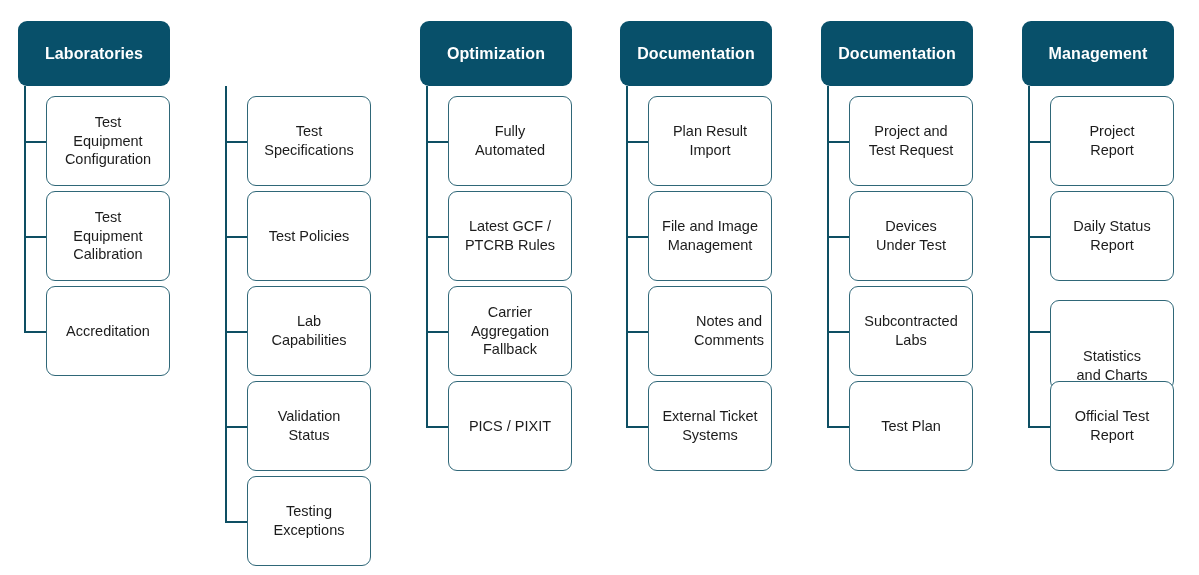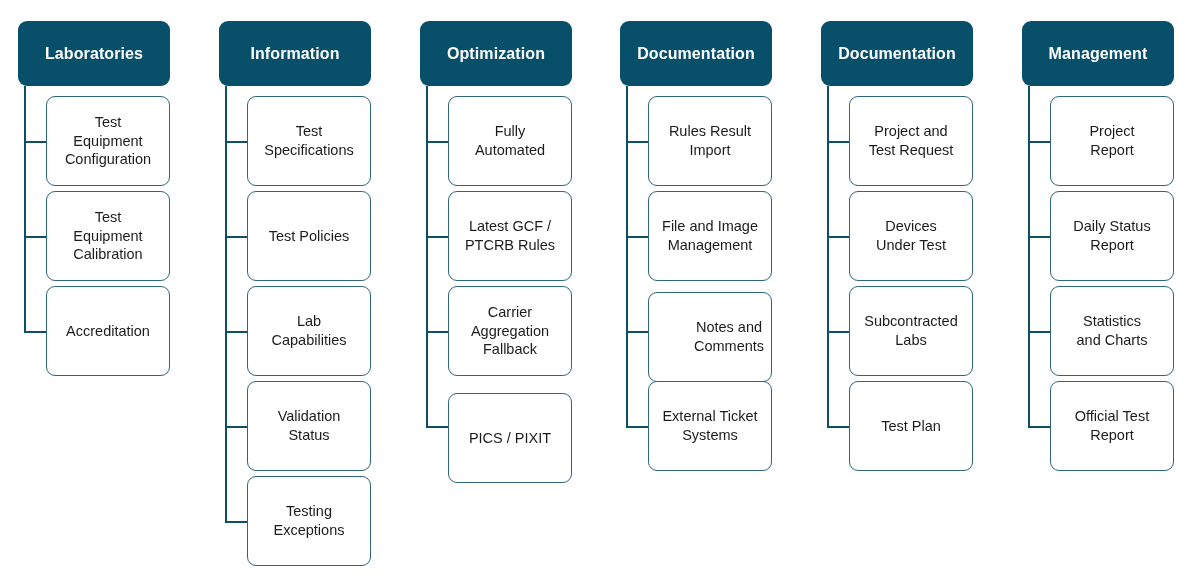--- a/index.html
+++ b/index.html
@@ -111,23 +111,20 @@
 Equipment
 Calibration</div>
       </div>
       <div class="stub" style="top: 331px;"></div>
       <div class="child-box" style="top: 286px;">
         <div class="child-label">Accreditation</div>
       </div>
     </div>
     <div class="column" style="left: 213px;">
       <div class="trunk" style="top: 86px; height: 435px;"></div>
-      <div class="header-box">
-        <div class="header-label">Information</div>
-      </div>
       <div class="stub" style="top: 141px;"></div>
       <div class="child-box" style="top: 96px;">
         <div class="child-label">Test
 Specifications</div>
       </div>
       <div class="stub" style="top: 236px;"></div>
       <div class="child-box" style="top: 191px;">
         <div class="child-label">Test Policies</div>
       </div>
       <div class="stub" style="top: 331px;"></div>
@@ -161,41 +158,41 @@
         <div class="child-label">Latest GCF /
 PTCRB Rules</div>
       </div>
       <div class="stub" style="top: 331px;"></div>
       <div class="child-box" style="top: 286px;">
         <div class="child-label">Carrier
 Aggregation
 Fallback</div>
       </div>
       <div class="stub" style="top: 426px;"></div>
-      <div class="child-box" style="top: 381px; margin-top: 12px;">
+      <div class="child-box" style="top: 381px;">
         <div class="child-label">PICS / PIXIT</div>
       </div>
     </div>
     <div class="column" style="left: 614px;">
       <div class="trunk" style="top: 86px; height: 340px;"></div>
       <div class="header-box">
         <div class="header-label">Documentation</div>
       </div>
       <div class="stub" style="top: 141px;"></div>
       <div class="child-box" style="top: 96px;">
-        <div class="child-label">Rules Result
+        <div class="child-label">Plan Result
 Import</div>
       </div>
       <div class="stub" style="top: 236px;"></div>
       <div class="child-box" style="top: 191px;">
         <div class="child-label">File and Image
 Management</div>
       </div>
       <div class="stub" style="top: 331px;"></div>
-      <div class="child-box" style="top: 292px; padding-left: 44px;">
+      <div class="child-box" style="top: 286px; padding-left: 44px;">
         <div class="child-label">Notes and
 Comments</div>
       </div>
       <div class="stub" style="top: 426px;"></div>
       <div class="child-box" style="top: 381px;">
         <div class="child-label">External Ticket
 Systems</div>
       </div>
     </div>
     <div class="column" style="left: 815px;">
@@ -232,21 +229,21 @@
       <div class="child-box" style="top: 96px;">
         <div class="child-label">Project
 Report</div>
       </div>
       <div class="stub" style="top: 236px;"></div>
       <div class="child-box" style="top: 191px;">
         <div class="child-label">Daily Status
 Report</div>
       </div>
       <div class="stub" style="top: 331px;"></div>
-      <div class="child-box" style="top: 286px;">
+      <div class="child-box" style="top: 300px; align-items: flex-end;">
         <div class="child-label">Statistics
 and Charts</div>
       </div>
       <div class="stub" style="top: 426px;"></div>
       <div class="child-box" style="top: 381px;">
         <div class="child-label">Official Test
 Report</div>
       </div>
     </div>
   </div>

